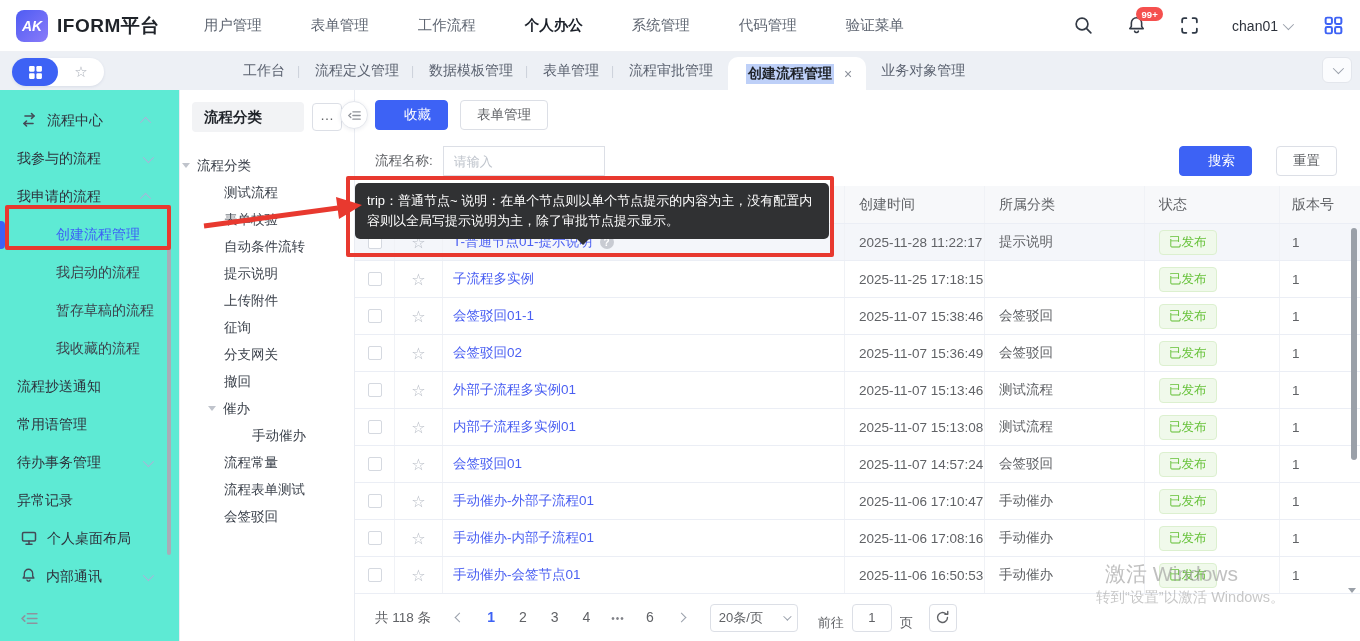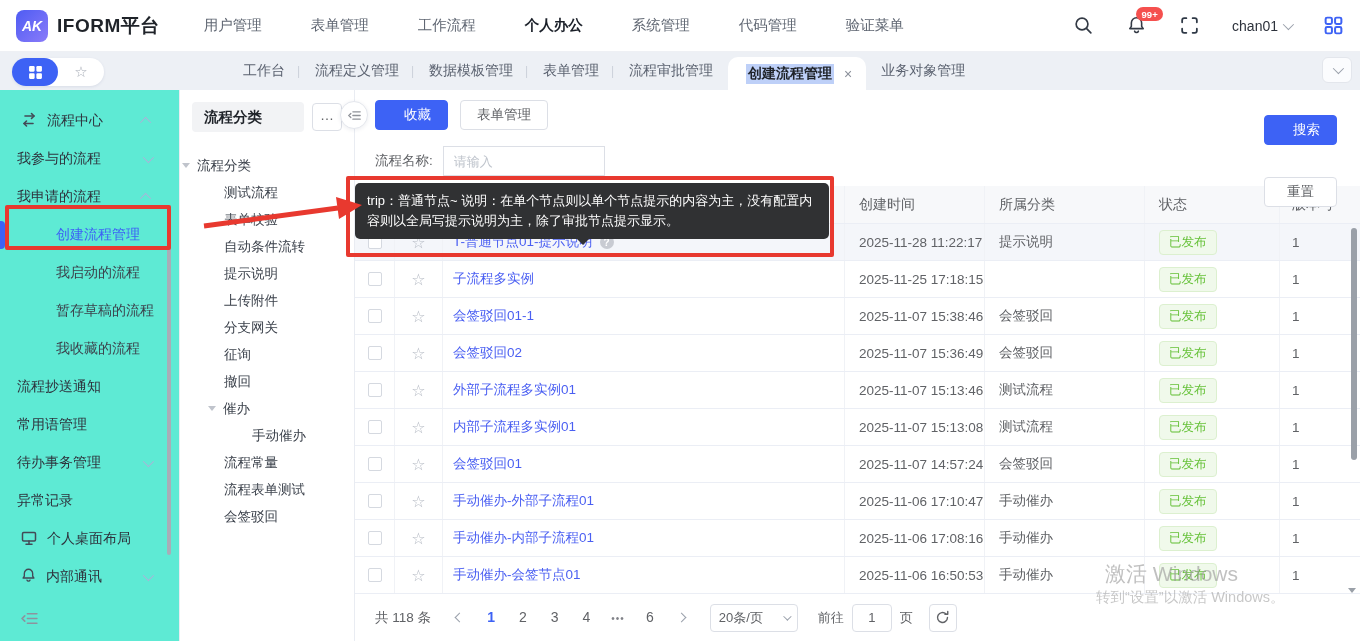--- a/index.html
+++ b/index.html
@@ -64,21 +64,21 @@
 
 .content { flex:1; position:relative; background:#fff; }
 .toolbar { padding:10px 20px 0; display:flex; gap:12px; }
 .btn { height:30px; border-radius:4px; font-size:13.5px; cursor:pointer; padding:0 16px; font-family:inherit; }
 .btn-primary { background:#3d62f5; border:1px solid #3d62f5; color:#fff;padding-left:28px; }
 .btn-plain { background:#fff; border:1px solid #dcdfe6; color:#606266; }
 .filter-row { margin-top:16px; padding:0 23px 0 20px; display:flex; align-items:center; height:30px; position:relative; }
 .filter-label { font-size:13.5px; color:#606266; margin-right:10px; }
 .filter-input { width:162px; height:30px; border:1px solid #dcdfe6; border-radius:0; padding:0 10px; font-size:13px; color:#303133; font-family:inherit; outline:none; }
 .filter-input::placeholder { color:#bfc4cc; }
-.filter-actions { margin-left:auto; display:flex; gap:32px;flex-direction:column; }
+.filter-actions { margin-left:auto; display:flex; gap:24px; }
 
 
 .table { margin-top:10px; font-size:13.5px; }
 .t-row { display:flex; height:37px; align-items:center; border-bottom:1px solid #ebeef5; }
 .t-head { height:38px; background:#f7f8fa; color:#606266; font-weight:500; font-size:14px; border-bottom:1px solid #ebeef5; display:flex; align-items:center; }
 .cell { height:100%; display:flex; align-items:center; border-right:1px solid #f0f2f6; }
 .cell:last-child { border-right:none; }
 .c-check { width:40px; justify-content:center; }
 .c-star { width:48px; justify-content:center; }
 .c-name { width:402px; padding-left:10px; }
@@ -96,21 +96,21 @@
 
 
 .pagination { position:absolute; left:0; right:0; top:504px; height:47px; display:flex; align-items:center; padding-left:20px; gap:6px; font-size:13.5px; color:#606266; }
 .pg-total { margin-right:10px; }
 .pg-arrow { width:24px; height:28px; display:flex; align-items:center; justify-content:center; cursor:pointer; }
 .pg { width:28px; height:28px; border:none; background:transparent; font-size:14px; color:#606266; cursor:pointer; font-family:inherit; }
 .pg.active { color:#3d62f5; font-weight:bold; }
 .pg.ell { letter-spacing:1px; color:#808288; font-size:10px; }
 .pg-size { width:88px; height:28px; border:1px solid #dcdfe6; border-radius:4px; display:flex; align-items:center; padding:0 8px; margin-left:10px; color:#606266; font-size:13px; cursor:pointer; }
 .pg-size .chev { margin-left:auto; width:6px; height:6px; }
-.pg-goto { display:flex; align-items:center; gap:8px; margin-left:14px; font-size:13px; }
+.pg-goto { display:flex; align-items:flex-end; gap:8px; margin-left:14px; font-size:13px; }
 .pg-input { width:40px; height:28px; border:1px solid #dcdfe6; border-radius:4px; text-align:center; font-size:13px; color:#606266; font-family:inherit; outline:none; }
 .pg-refresh { width:28px; height:28px; border:1px solid #dcdfe6; border-radius:4px; background:#fff; display:flex; align-items:center; justify-content:center; margin-left:10px; cursor:pointer; }
 
 
 .tooltip { position:absolute; left:355px; top:183px; width:474px; background:#303133; color:#fff; font-size:13px; line-height:1.55; padding:8px 12px; border-radius:5px; z-index:6; }
 .tooltip::after { content:""; position:absolute; bottom:-6px; left:222px; border:6px solid transparent; border-top:6px solid #303133; border-bottom:none; }
 .anno-box { position:absolute; border:4px solid #e8392f; border-radius:2px; z-index:8; pointer-events:none; }
 .anno-box.b1 { left:5px; top:205px; width:166px; height:45px; }
 .anno-box.b2 { left:346px; top:176px; width:488px; height:81px; }
 .anno-arrow { position:absolute; left:196px; top:193px; z-index:9; pointer-events:none; }
@@ -390,26 +390,26 @@
             <span>提示说明</span>
           </div>
 
           <div class="tree-item d-1">
 
             <span>上传附件</span>
           </div>
 
           <div class="tree-item d-1">
 
+            <span>征询</span>
+          </div>
+
+          <div class="tree-item d-1">
+
             <span>分支网关</span>
-          </div>
-
-          <div class="tree-item d-1">
-
-            <span>征询</span>
           </div>
 
           <div class="tree-item d-1">
 
             <span>撤回</span>
           </div>
 
           <div class="tree-item d-1">
             <span class="caret"></span>
             <span>催办</span>

